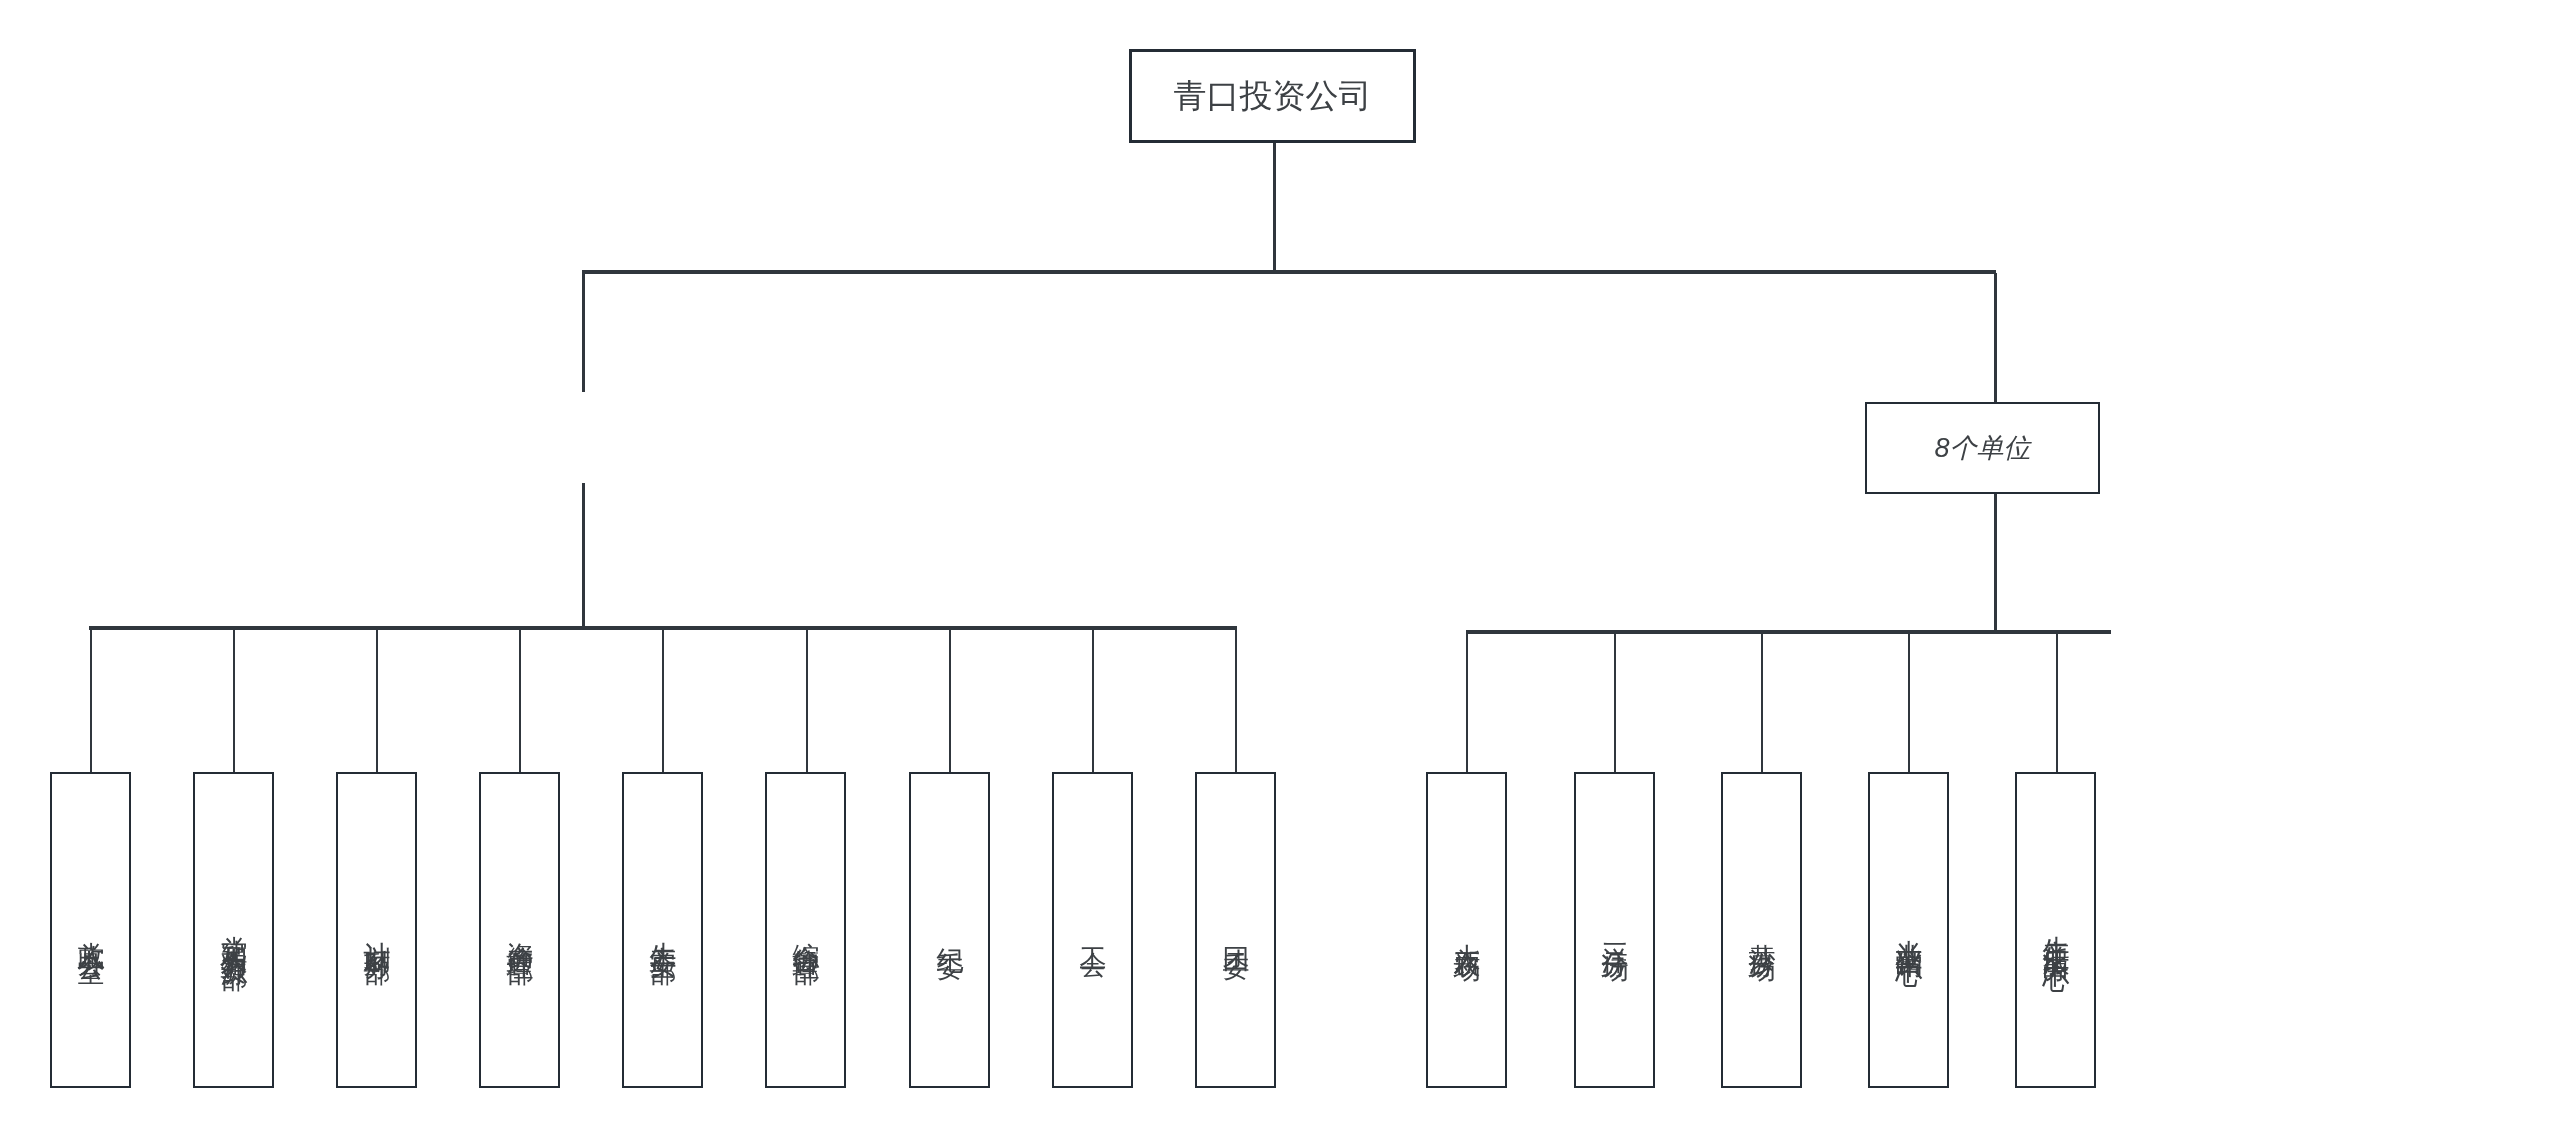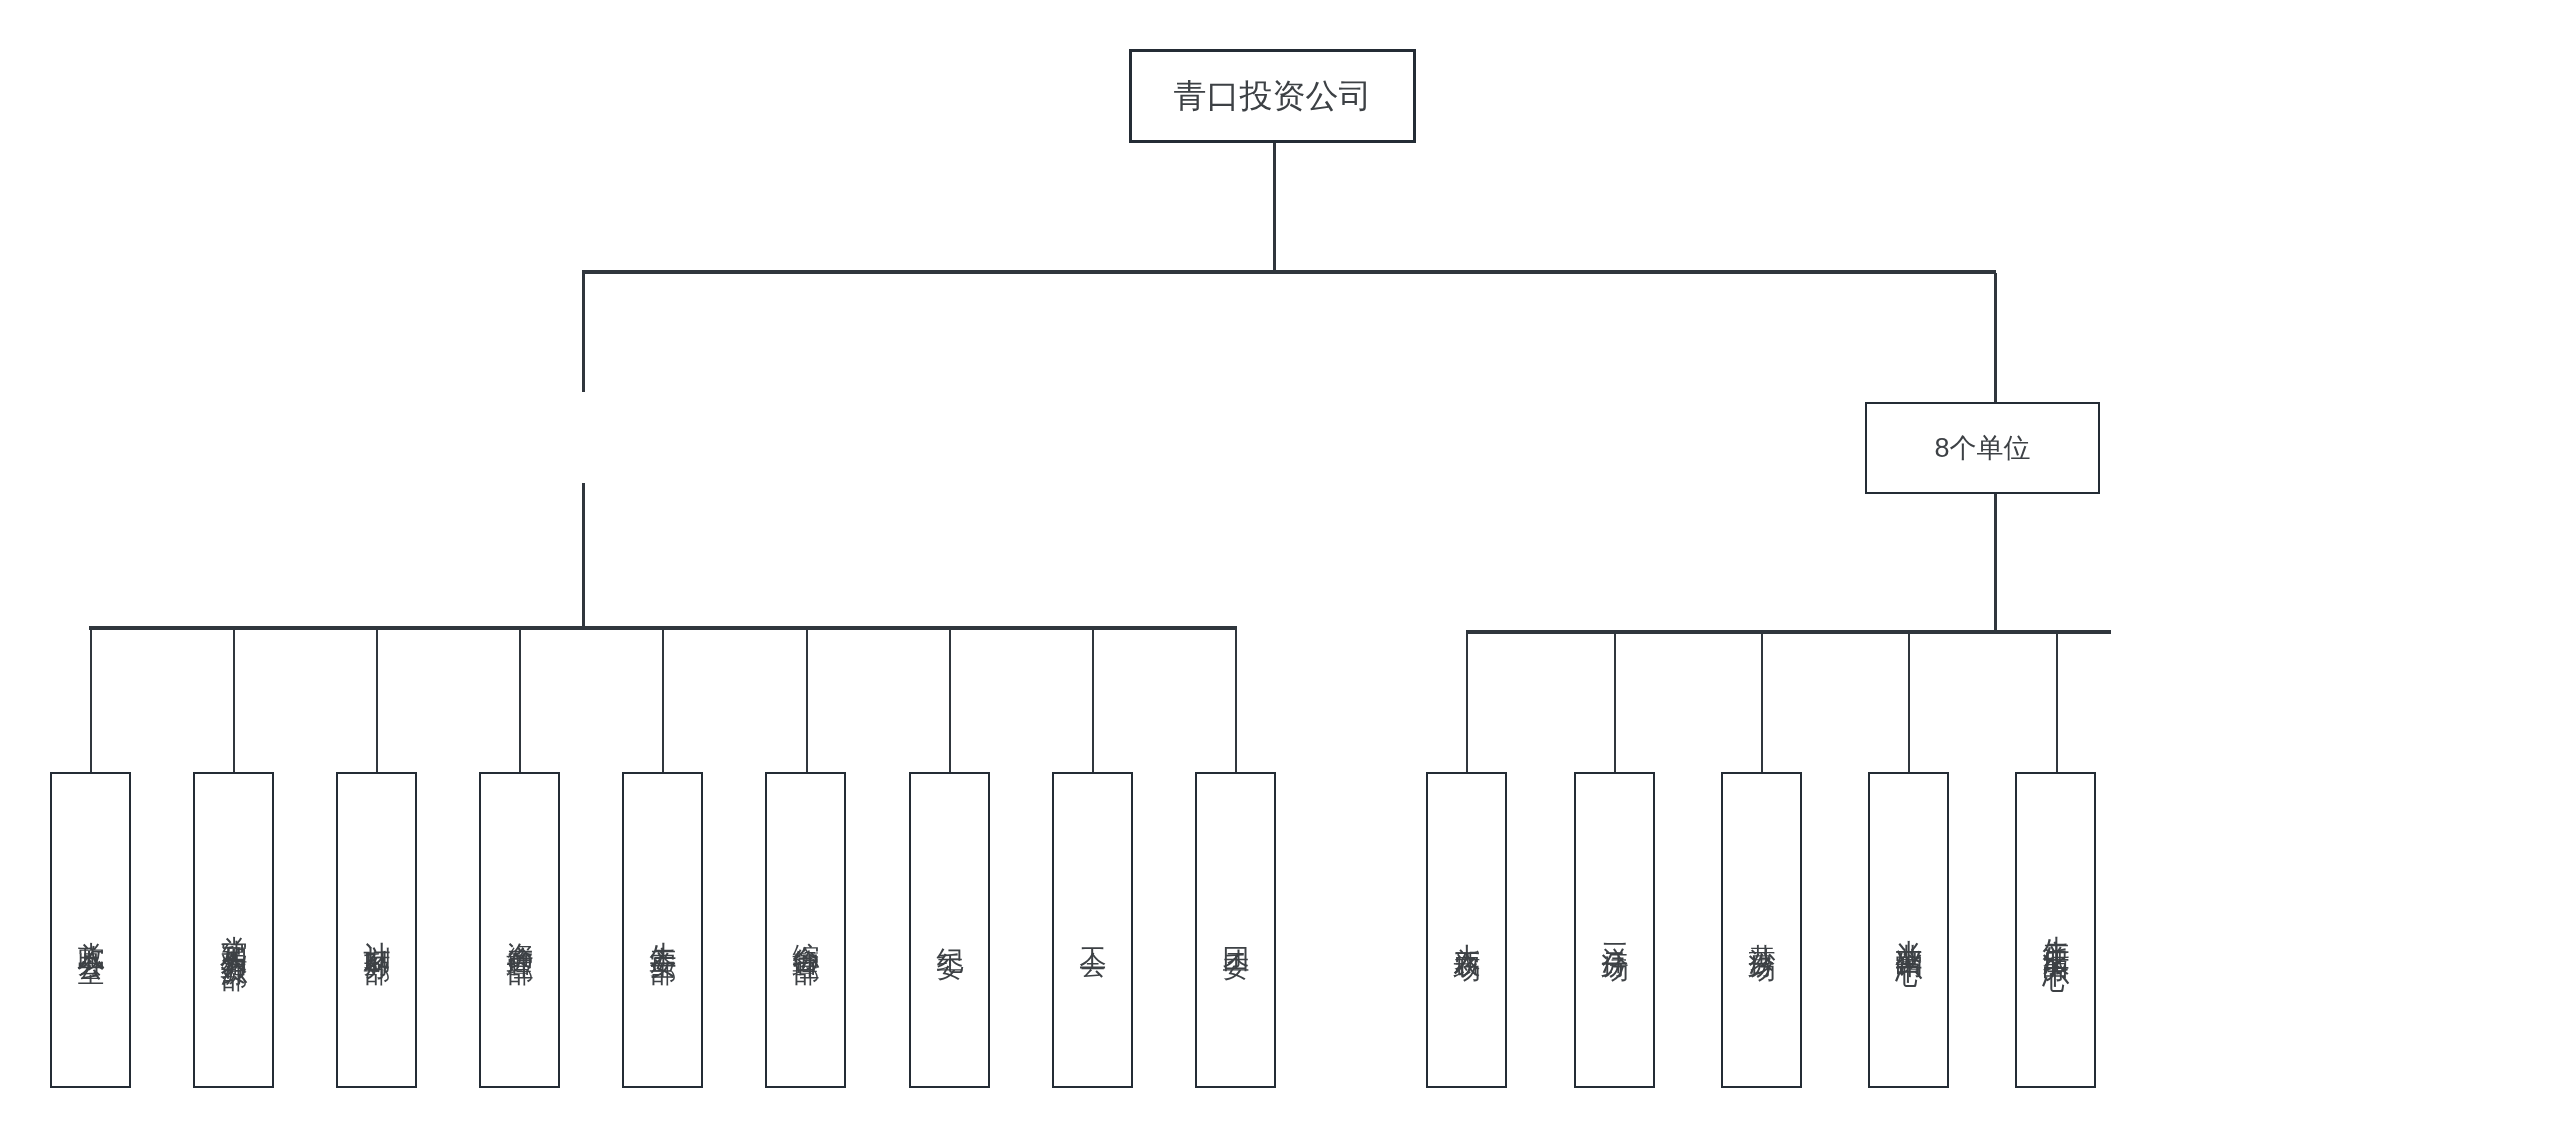--- a/index.html
+++ b/index.html
@@ -28,21 +28,21 @@
     text-align: center;
   }
   .root-box {
     left: 1129px; top: 49px;
     width: 287px; height: 94px;
     border-width: 3.4px;
     font-size: 33px;
   }
   .branch-box { font-size: 27px; }
   .branch-left  { left: 474px;  top: 391px; width: 219px; height: 94px; }
-  .branch-right { left: 1865px; top: 402px; width: 235px; height: 92px; }
+  .branch-right { left: 1865px; top: 402px; width: 235px; height: 92px; font-style: italic; }
   .leaf {
     top: 772px;
     width: 81px;
     height: 316px;
     font-size: 27px;
   }
   .vtext {
     writing-mode: vertical-rl;
     text-orientation: upright;
     letter-spacing: 4.1px;

